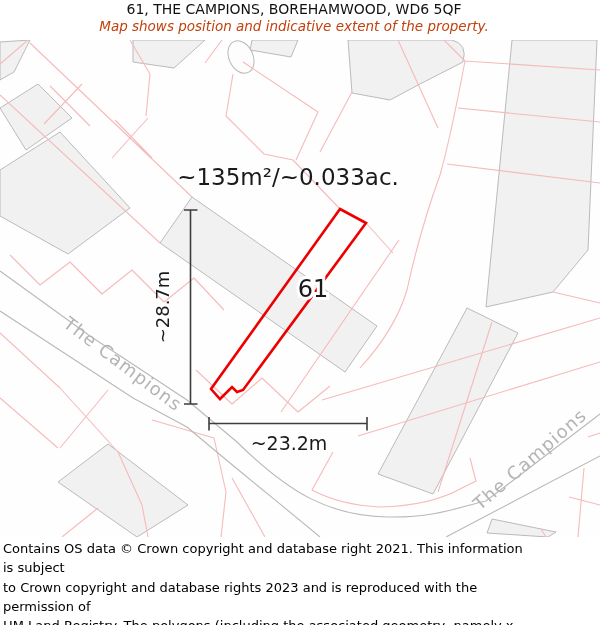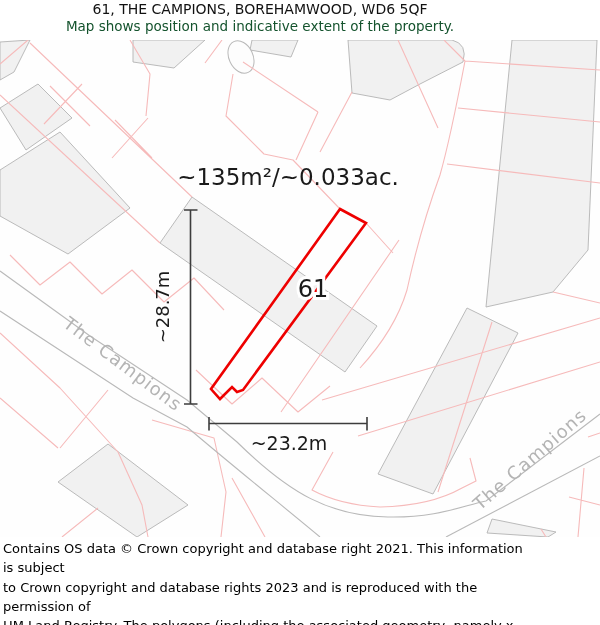--- a/index.html
+++ b/index.html
@@ -1,19 +1,19 @@
 <!DOCTYPE html>
 <html><head>
 <meta charset="utf-8">
 <style>
   html,body{margin:0;padding:0;background:#ffffff;width:600px;height:625px;overflow:hidden;}
   body{font-family:"DejaVu Sans",sans-serif;color:#1a1a1a;position:relative;}
-  .header{position:absolute;top:0;left:0;width:520px;text-align:center;}
+  .header{position:absolute;top:0;left:0;width:520px;text-align:center;padding-left:34px;}
   .header .title{font-size:14px;line-height:17px;padding-top:1px;color:#111;}
-  .header .subtitle{font-size:13.5px;line-height:16px;color:#14532d;}
+  .header .subtitle{font-size:13.5px;line-height:16px;color:#c2410c;font-style:italic;}
   .map-wrap{position:absolute;top:40px;left:0;width:600px;height:497px;background:#fefefe;}
   .footer{position:absolute;top:539px;left:3px;width:520px;font-size:13px;line-height:19.3px;
           color:#000;white-space:pre-line;}
   svg text{font-family:"DejaVu Sans",sans-serif;}
   .maptext{fill:#1a1a1a;}
   .streettext{fill:#b4b4b4;letter-spacing:1.2px;}
 </style>
 </head>
 <body>
 

